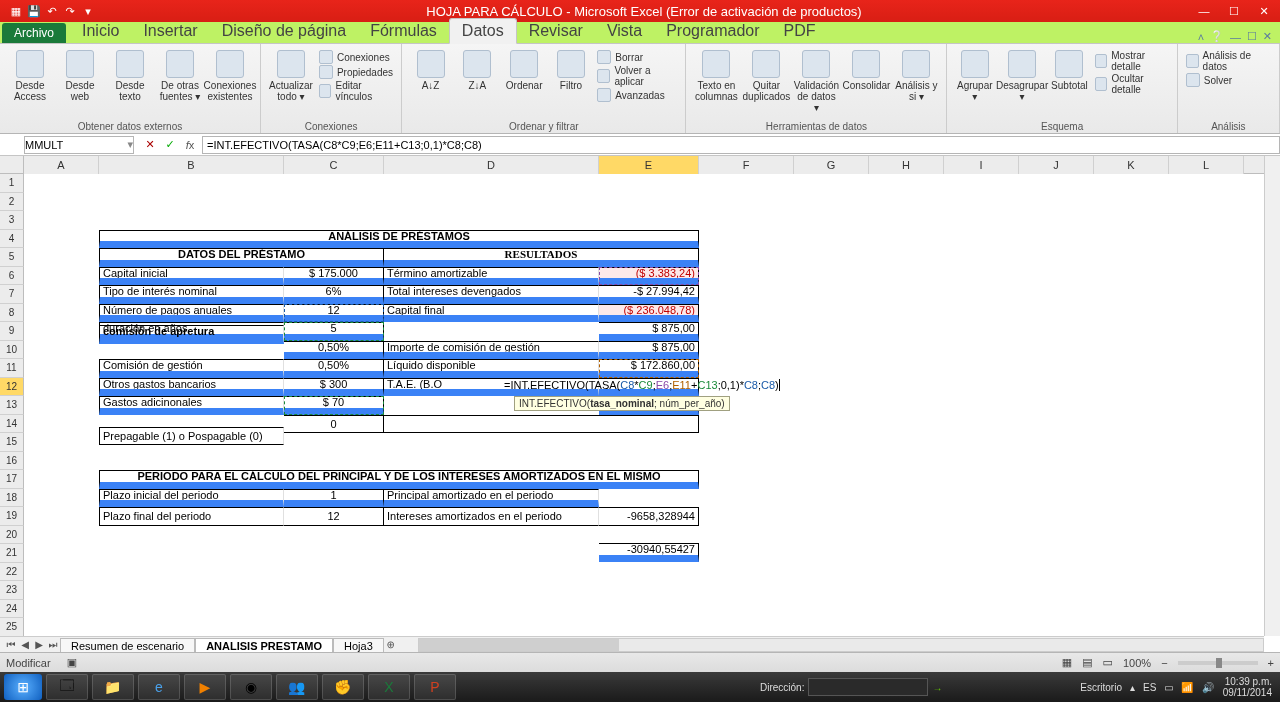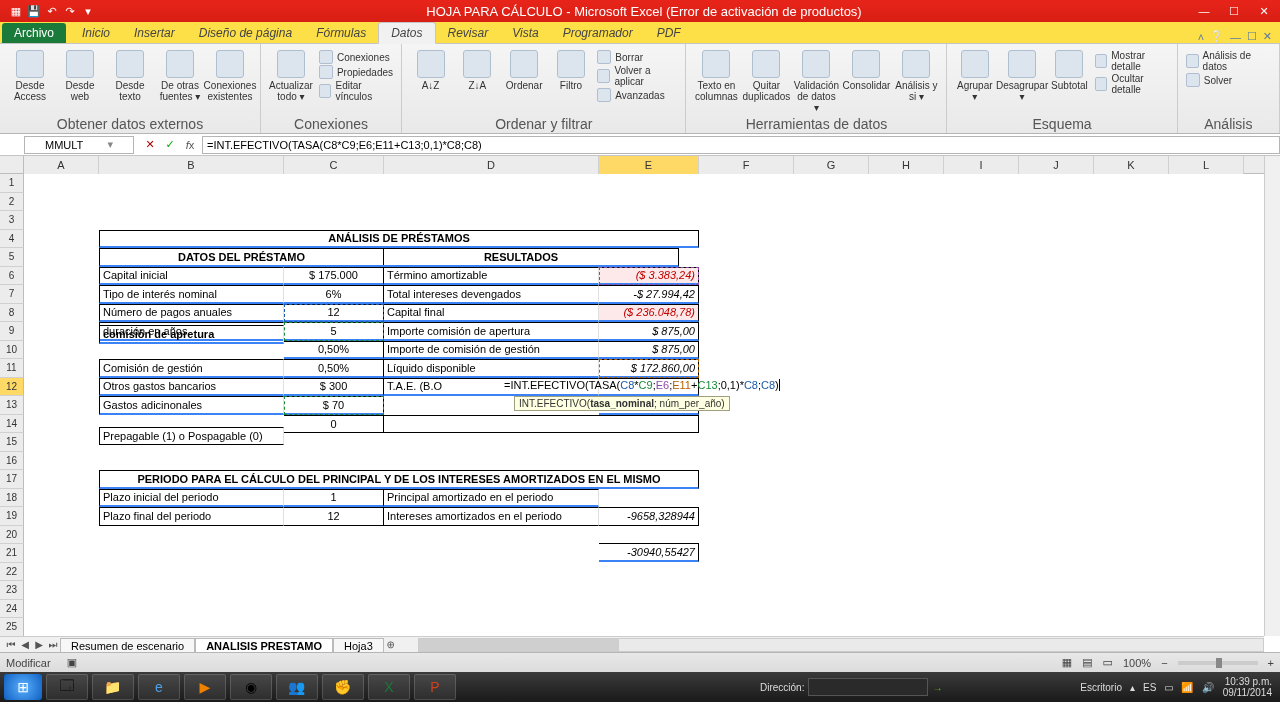--- a/index.html
+++ b/index.html
@@ -7,56 +7,56 @@
 
 
 .titlebar { height: 22px; background: linear-gradient(#e8241a,#d81e14); color: #fff; display: flex; align-items: center; padding: 0 4px; }
 .titlebar .qat { display: flex; gap: 2px; align-items: center; margin-left: 4px; }
 .titlebar .qat span { width: 16px; height: 16px; display: inline-flex; align-items:center; justify-content:center; font-size:11px; color:#fff; }
 .titlebar .title { flex: 1; text-align: center; font-size: 13px; }
 .titlebar .winctrl { display: flex; gap: 6px; }
 .titlebar .winctrl span { width: 24px; text-align: center; }
 
 
-.menutabs { height: 22px; background: #fde047; border-bottom: 1px solid #c5c5c5; display:flex; align-items:end; padding-left: 2px; }
+.menutabs { height: 22px; background: #bef264; border-bottom: 1px solid #c5c5c5; display:flex; align-items:end; padding-left: 2px; }
 .menutabs .filetab { background: #1a7a3a; color:#fff; padding: 3px 12px; font-size:12px; border-radius: 3px 3px 0 0; margin-right: 4px;}
-.menutabs .tab { padding: 3px 12px; font-size: 12px; color: #444; cursor:pointer;font-style:italic; }
+.menutabs .tab { padding: 3px 12px; font-size: 16px; color: #444; cursor:pointer; }
 .menutabs .tab.active { background: #f1f1f1; border: 1px solid #c5c5c5; border-bottom: 1px solid #f1f1f1; margin-bottom:-1px; border-radius: 3px 3px 0 0;}
 .menutabs .right { margin-left: auto; display:flex; gap:6px; padding-right:8px; align-items:center; color:#5a7aa0; }
 
 
 .ribbon { height: 90px; background: linear-gradient(#f5f5f5,#e9e9e9); border-bottom: 1px solid #b5b5b5; display:flex; }
 .rgroup { border-right: 1px solid #ccc; padding: 2px 8px 0 8px; display:flex; flex-direction:column; justify-content:space-between; }
 .rgroup .body { display:flex; gap: 6px; align-items:flex-start; flex:1; }
-.rgroup .label { text-align:center; font-size:14px; color:#555; padding: 2px 0 1px 0; }
+.rgroup .label { text-align:center; font-size:10px; color:#555; padding: 2px 0 1px 0; }
 .bigbtn { display:flex; flex-direction:column; align-items:center; width: 44px; text-align:center; font-size:10px; color:#333; gap:2px; padding-top:4px;}
 .bigbtn .ic { width:28px; height:28px; background:#dce5ee; border:1px solid #b0bfcf; border-radius:3px; display:flex; align-items:center; justify-content:center; font-size:14px; color:#4a6a90;}
 .smlist { display:flex; flex-direction:column; gap:1px; font-size:10px; color:#333; padding-top:4px;}
 .smlist div { display:flex; align-items:center; gap:4px; }
 .smlist .ic { width:14px; height:14px; background:#dce5ee; border:1px solid #b0bfcf; border-radius:2px; display:inline-block;}
 
 
 .fbar { height: 22px; border-bottom: 1px solid #c5c5c5; display:flex; align-items:center; background:#fff; }
-.namebox { width: 110px; border:1px solid #b5b5b5; height:18px; margin: 0 4px 0 24px; padding: 0 20px; display:flex; align-items:center; justify-content:space-between; font-size:11px;}
+.namebox { width: 110px; border:1px solid #b5b5b5; height:18px; margin: 0 4px 0 24px; padding: 0 0; display:flex; align-items:center; justify-content:space-between; font-size:11px;}
 .fbar .fxbtns { display:flex; gap:4px; color:#555; font-size:11px; margin: 0 4px; align-items:center;}
 .fbar .fxbtns span { width:16px; text-align:center; }
 .fbar .formula { flex:1; border:1px solid #b5b5b5; height:18px; padding:0 4px; font-size:11px; display:flex; align-items:center;}
 
 
 .grid { position: relative; height: 496px; overflow:hidden; }
 .colhdr { position:absolute; top:0; left:0; right:16px; height:18px; display:flex; background:#ececec; border-bottom:1px solid #bdbdbd; }
 .rowhdrs { position:absolute; top:18px; left:0; width:24px; bottom:16px; background:#ececec; }
 .corner { width:24px; height:18px; background:#ececec; border-right:1px solid #bdbdbd; border-bottom:1px solid #bdbdbd; }
 .ch { height:18px; border-right:1px solid #d0d0d0; text-align:center; font-size:11px; color:#333; line-height:18px; background:#ececec;}
 .ch.active { background:#ffd966; }
 .rh { height:18.5px; border-bottom:1px solid #d0d0d0; border-right:1px solid #bdbdbd; text-align:center; font-size:10px; color:#333; line-height:18.5px; }
 .rh.active { background:#ffd966; }
 .cells { position:absolute; top:18px; left:24px; right:16px; bottom:16px; background:#fff; }
-.cells .c { position:absolute; border-right:1px solid #e0e0e0; border-bottom:2px solid #3b82f6; height:18.5px; font-size:11px; padding: 0 3px; display:flex; align-items:center; overflow:hidden; white-space:nowrap;}
-.c.center{justify-content:center;} .c.right{justify-content:flex-end;font-style:italic;}
+.cells .c { position:absolute; border-right:1px solid #e0e0e0; border-bottom:7px solid #3b82f6; height:18.5px; font-size:11px; padding: 0 3px; display:flex; align-items:center; overflow:hidden; white-space:nowrap;}
+.c.center{justify-content:center;} .c.right{justify-content:flex-end;}
 .c.bold{font-weight:bold;} 
 .c.bl{border-left:1.5px solid #000;} .c.br{border-right:1.5px solid #000;} .c.bt{border-top:1.5px solid #000;} .c.bb{border-bottom:1.5px solid #000;}
 .c.redtxt{color:#c00000;}
 .c.pinkbg{background:#fde9e9;}
 .scroll-v { position:absolute; right:0; top:0; bottom:16px; width:16px; background:#f0f0f0; border-left:1px solid #ccc;}
 .scroll-h { position:absolute; left:0; right:16px; bottom:0; height:16px; background:#f0f0f0; border-top:1px solid #ccc; display:flex; align-items:center;}
 .sheet-tabs { display:flex; align-items:center; gap:0; padding-left:4px; }
 .sheet-tabs .nav { width:14px; text-align:center; color:#555; font-size:10px;}
 .sheet-tabs .st { padding: 0 10px; font-size:11px; background:#f7f7f7; border:1px solid #bbb; border-bottom:none; height:15px; line-height:14px; margin-top:1px; }
 .sheet-tabs .st.active { background:#fff; font-weight:bold;}
@@ -298,21 +298,21 @@
       <div class="rh">21</div>
       <div class="rh">22</div>
       <div class="rh">23</div>
       <div class="rh">24</div>
       <div class="rh">25</div>
       <div class="rh">26</div>
     </div>
   <div class="cells" id="cells">
       <div class="c center bold bt bl br" style="left:75px;top:55.5px;width:600px;">ANÁLISIS DE PRÉSTAMOS</div>
       <div class="c center bold bl bt br" style="left:75px;top:74px;width:285px;">DATOS DEL PRÉSTAMO</div>
-      <div class="c center bold bt br" style="left:340px;top:74px;width:315px;">RESULTADOS</div>
+      <div class="c center bold bt br" style="left:360px;top:74px;width:315px;font-family:Liberation Serif, serif;">RESULTADOS</div>
       <div class="c bl bt" style="left:75px;top:92.5px;width:185px;">Capital inicial</div>
       <div class="c center bt br" style="left:260px;top:92.5px;width:100px;">$ 175.000</div>
       <div class="c bl bt" style="left:75px;top:111px;width:185px;">Tipo de interés nominal</div>
       <div class="c center bt br" style="left:260px;top:111px;width:100px;">6%</div>
       <div class="c bl bt" style="left:75px;top:129.5px;width:185px;">Número de pagos anuales</div>
       <div class="c center bt br" style="left:260px;top:129.5px;width:100px;">12</div>
       <div class="c bl bt" style="left:75px;top:148px;width:185px;">duración en años</div>
       <div class="c center bt br" style="left:260px;top:148px;width:100px;">5</div>
       <div class="c bl bt" style="left:75px;top:151px;width:185px;font-weight:bold;">comisión de apretura</div>
       <div class="c center bt br" style="left:260px;top:166.5px;width:100px;">0,50%</div>
@@ -323,21 +323,20 @@
       <div class="c bl bt" style="left:75px;top:222px;width:185px;">Gastos adicinonales</div>
       <div class="c center bt br" style="left:260px;top:222px;width:100px;">$ 70</div>
       <div class="c bl bt bb" style="left:75px;top:240.5px;width:185px;margin-top:12px;">Prepagable (1) o Pospagable (0)</div>
       <div class="c center bt br bb" style="left:260px;top:240.5px;width:100px;">0</div>
       <div class="c bt" style="left:360px;top:92.5px;width:215px;">Término amortizable</div>
       <div class="c right bt br pinkbg redtxt" style="left:575px;top:92.5px;width:100px;">($ 3.383,24)</div>
       <div class="c bt" style="left:360px;top:111px;width:215px;">Total intereses devengados</div>
       <div class="c right bt br" style="left:575px;top:111px;width:100px;">-$ 27.994,42</div>
       <div class="c bt" style="left:360px;top:129.5px;width:215px;">Capital final</div>
       <div class="c right bt br pinkbg redtxt" style="left:575px;top:129.5px;width:100px;">($ 236.048,78)</div>
-      <div class="c bt" style="left:360px;top:148px;width:215px;">Importe comisión de apertura</div>
       <div class="c right bt br" style="left:575px;top:148px;width:100px;">$ 875,00</div>
       <div class="c bt" style="left:360px;top:166.5px;width:215px;">Importe de comisión de gestión</div>
       <div class="c right bt br" style="left:575px;top:166.5px;width:100px;">$ 875,00</div>
       <div class="c bt" style="left:360px;top:185px;width:215px;">Líquido disponible</div>
       <div class="c right bt br" style="left:575px;top:185px;width:100px;">$ 172.860,00</div>
       <div class="c bt" style="left:360px;top:203.5px;width:215px;">T.A.E. (B.O</div>
       <div class="c right bt br" style="left:575px;top:203.5px;width:100px;"></div>
       <div class="c right bt br" style="left:575px;top:222px;width:100px;"></div>
       <div class="c bt br bb" style="left:360px;top:240.5px;width:315px;"></div>
       <div class="c center bold bt bl br" style="left:75px;top:296px;width:600px;">PERIODO PARA EL CÁLCULO DEL PRINCIPAL Y DE LOS INTERESES AMORTIZADOS EN EL MISMO</div>

